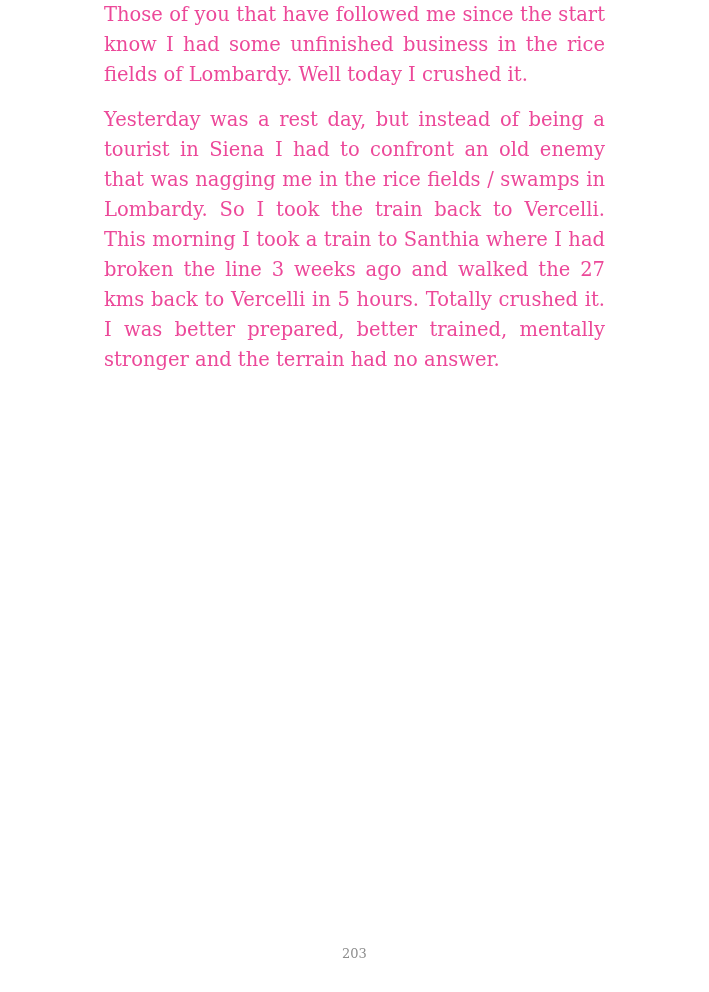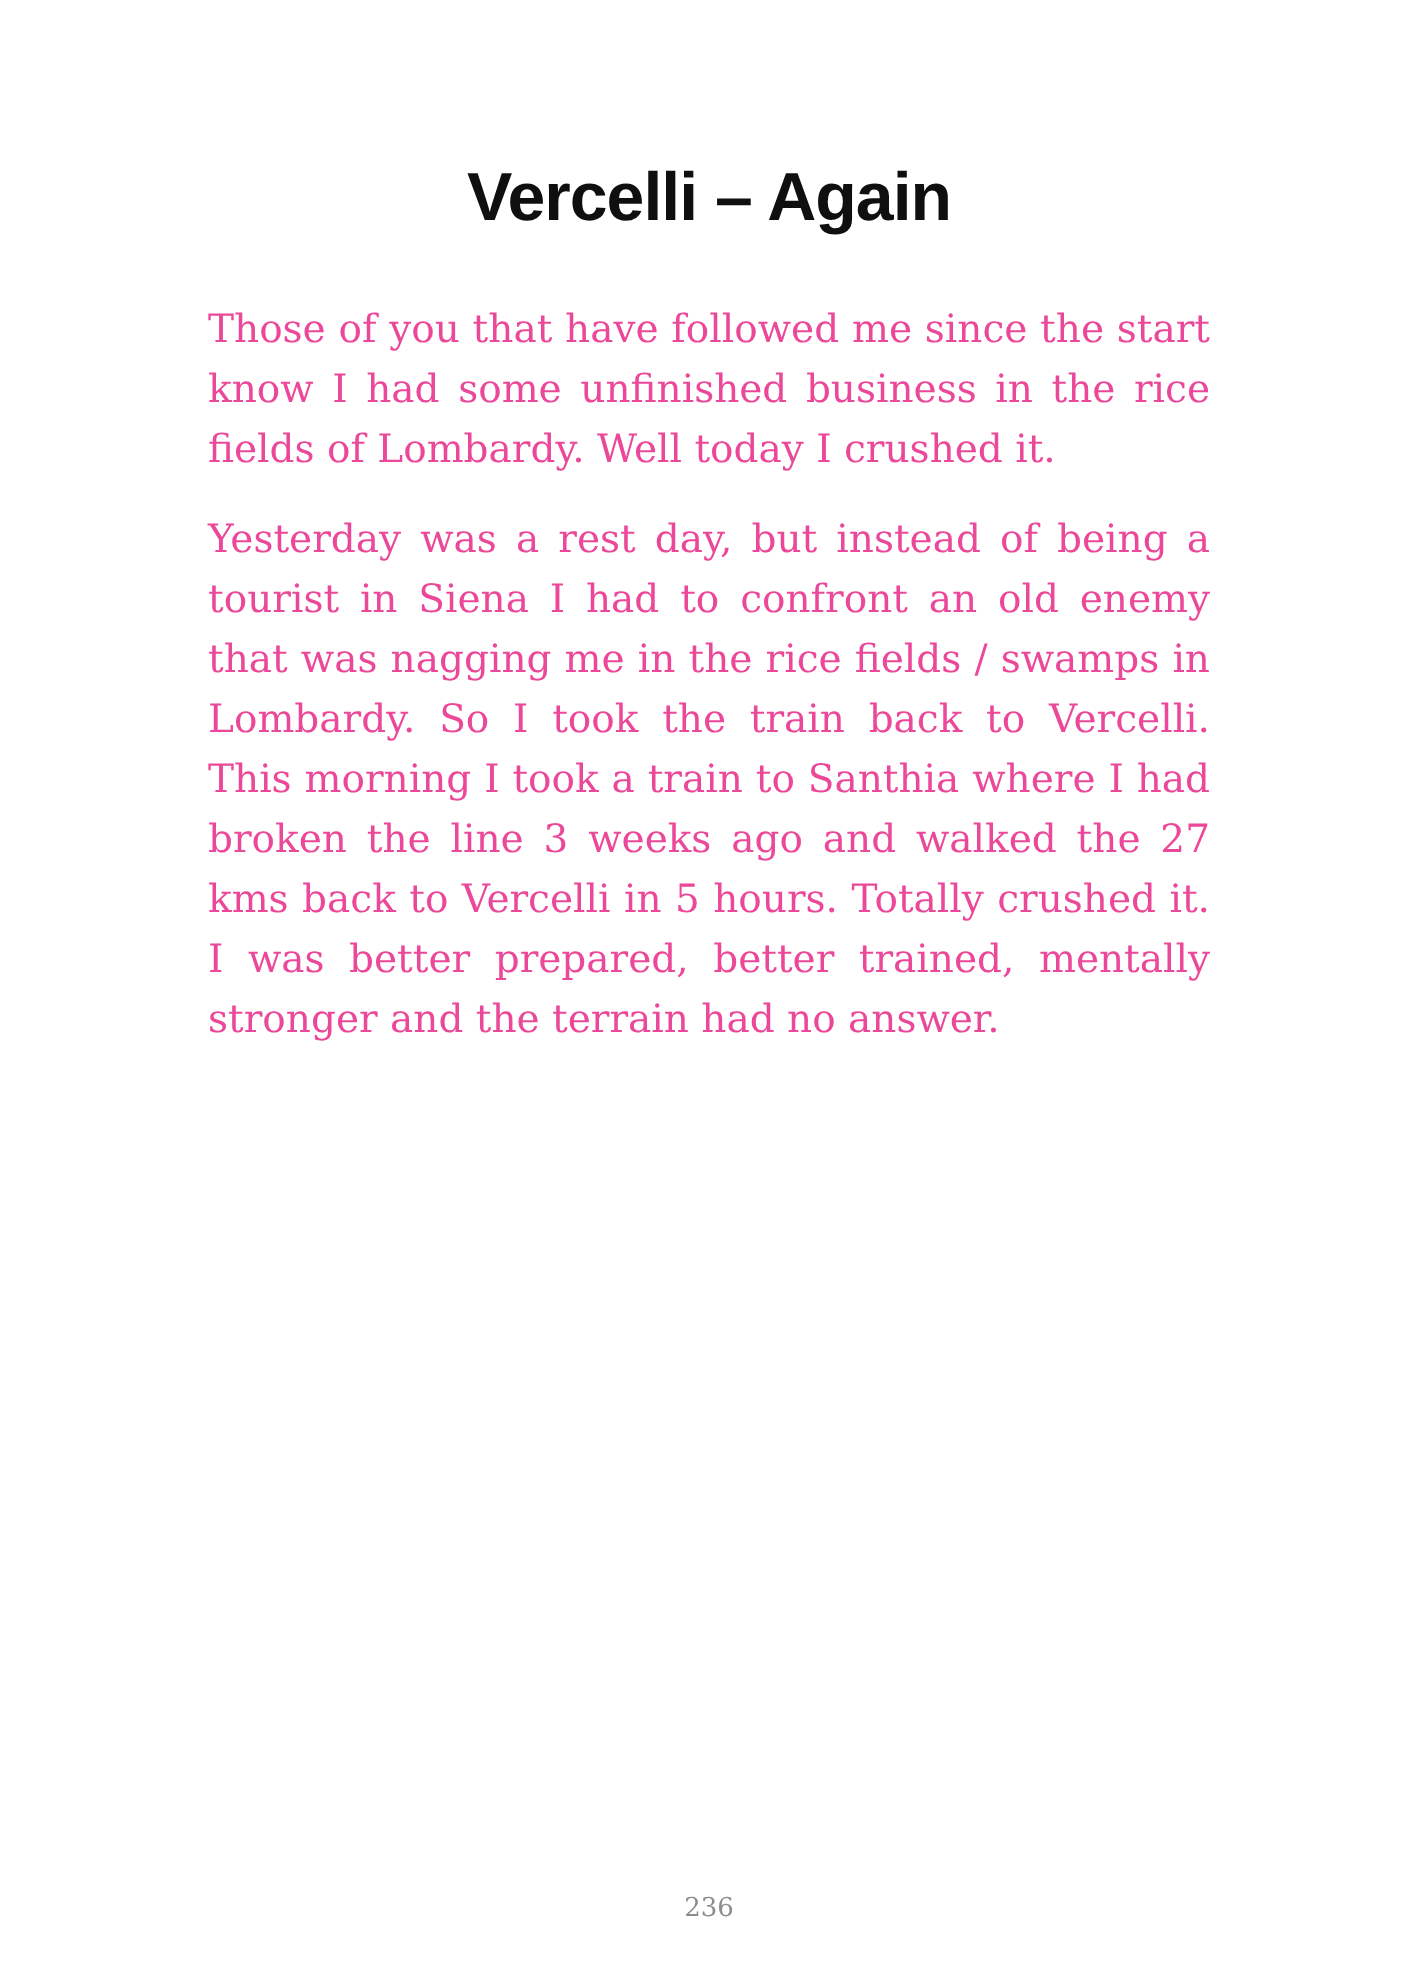--- a/index.html
+++ b/index.html
@@ -50,20 +50,19 @@
     font-family: "DejaVu Serif", serif;
     font-size: 13px;
     color: #8d8d8d;
   }
 </style>
 </head>
 <body>
 
 <div class="page">
   <div class="content">
-    <h1 class="chapter-title">Vercelli – Again</h1>
     <p class="body-paragraph">Those of you that have followed me since the start know I had some unfinished business in the rice fields of Lombardy. Well today I crushed it.</p>
     <p class="body-paragraph">Yesterday was a rest day, but instead of being a tourist in Siena I had to confront an old enemy that was nagging me in the rice fields / swamps in Lombardy. So I took the train back to Vercelli. This morning I took a train to Santhia where I had broken the line 3 weeks ago and walked the 27 kms back to Vercelli in 5 hours. Totally crushed it. I was better prepared, better trained, mentally stronger and the terrain had no answer.</p>
   </div>
   <div class="page-footer">
-    <span class="page-number">236</span>
+    <span class="page-number">203</span>
   </div>
 </div>
 
 </body></html>

